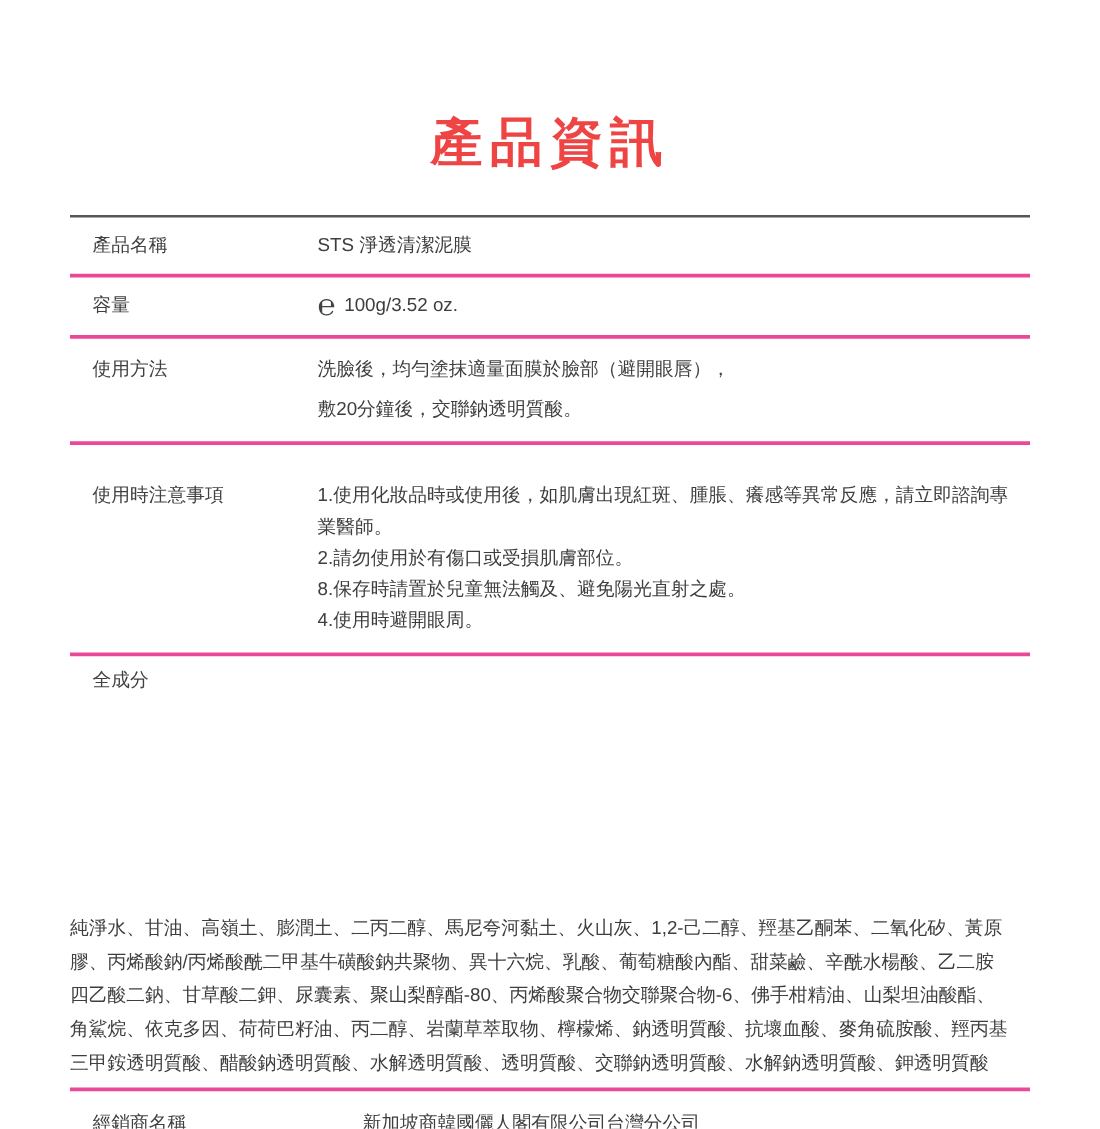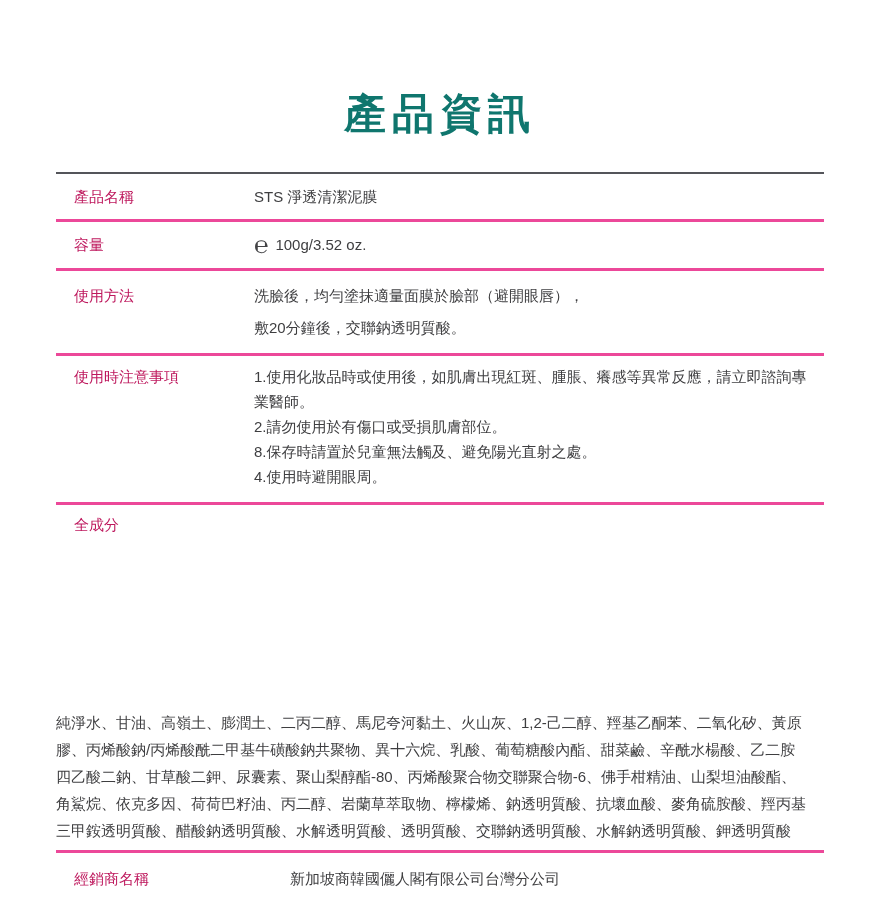--- a/index.html
+++ b/index.html
@@ -15,52 +15,52 @@
   .page {
     width: 880px;
     padding-top: 92px;
   }
   .page-title {
     text-align: center;
     font-size: 42px;
     line-height: 44px;
     font-weight: 600;
     letter-spacing: 6px;
-    color: #0f766e;
+    color: #ef4444;
     margin-bottom: 36px;
   }
   .info-table {
     width: 768px;
     margin: 0 auto;
     border-top: 2px solid #54555a;
     border-bottom: 2px solid #54555a;
     color: #3e3e40;
     font-size: 15px;
   }
   .row {
     display: flex;
     align-items: flex-start;
   }
   .row + .row {
     border-top: 3px solid #ec4899;
   }
   .cell-label {
     flex: 0 0 198px;
     padding-left: 18px;
-    color: #be185d;
+    color: #404040;
   }
   .cell-value {
     flex: 1 1 auto;
     padding-right: 14px;
     color: #3e3e40;
   }
   .r-name    { padding: 13px 0; line-height: 19px; }
   .r-volume  { padding: 9px 0;  line-height: 28px; }
   .r-usage   { padding: 9px 0;  line-height: 32px; }
-  .r-caution { padding: 8px 0 13px; line-height: 25px; }
+  .r-caution { padding: 28px 0 13px; line-height: 25px; }
   .r-ingredients { padding: 6px 0;  line-height: 27px; flex-direction: column; }
   .r-distributor { padding: 16px 0 17px; line-height: 19px; gap: 36px; }
   .r-batch   { padding: 12px 0; line-height: 19px; }
   .r-quality { padding: 15px 0 16px; line-height: 19px; }
 
   .r-volume .cell-label { line-height: 28px; }
   .volume-line {
     display: flex;
     align-items: center;
     gap: 7px;

